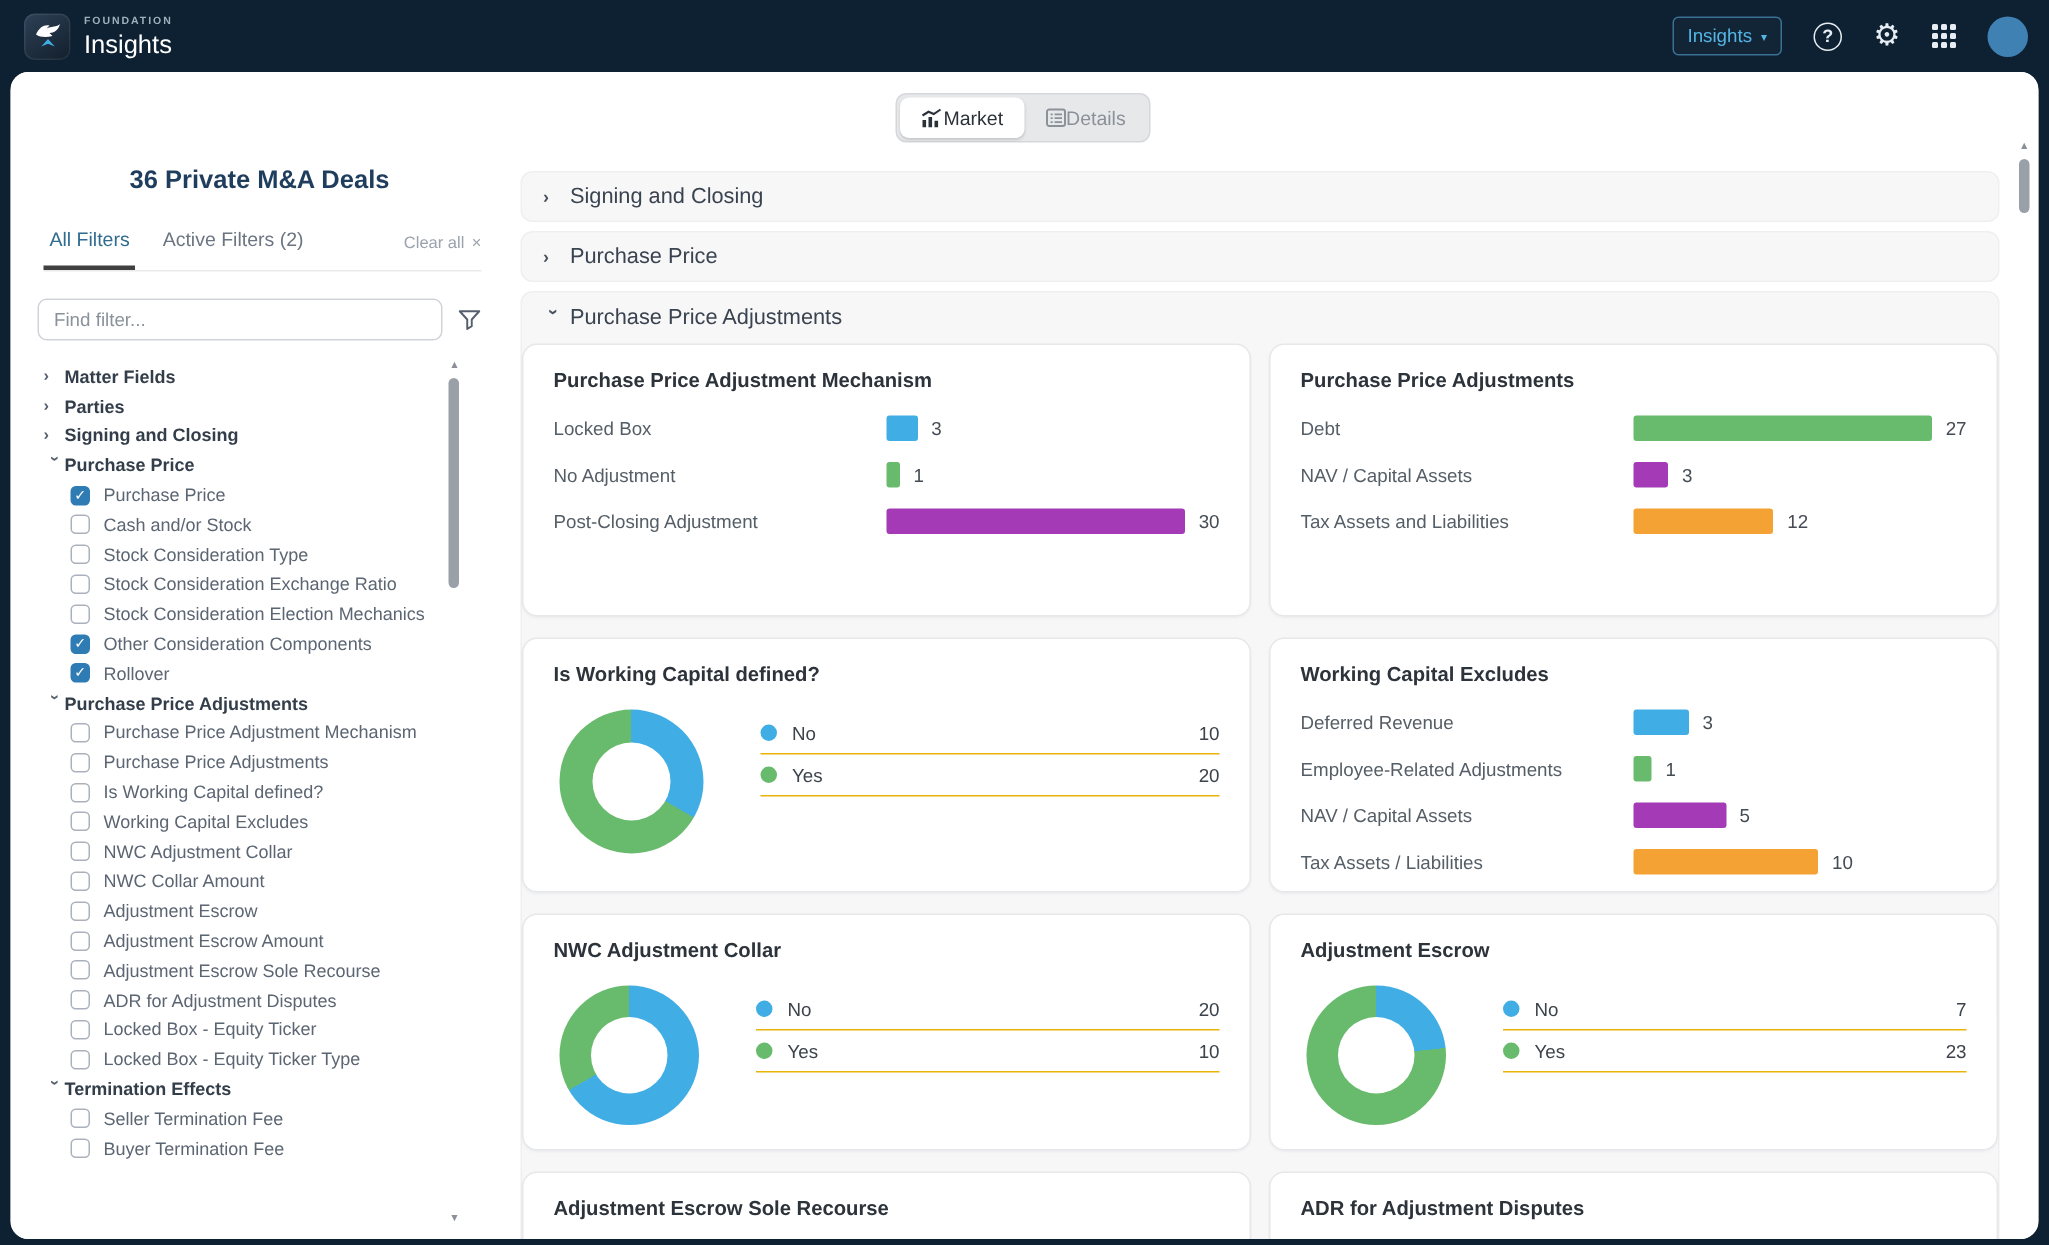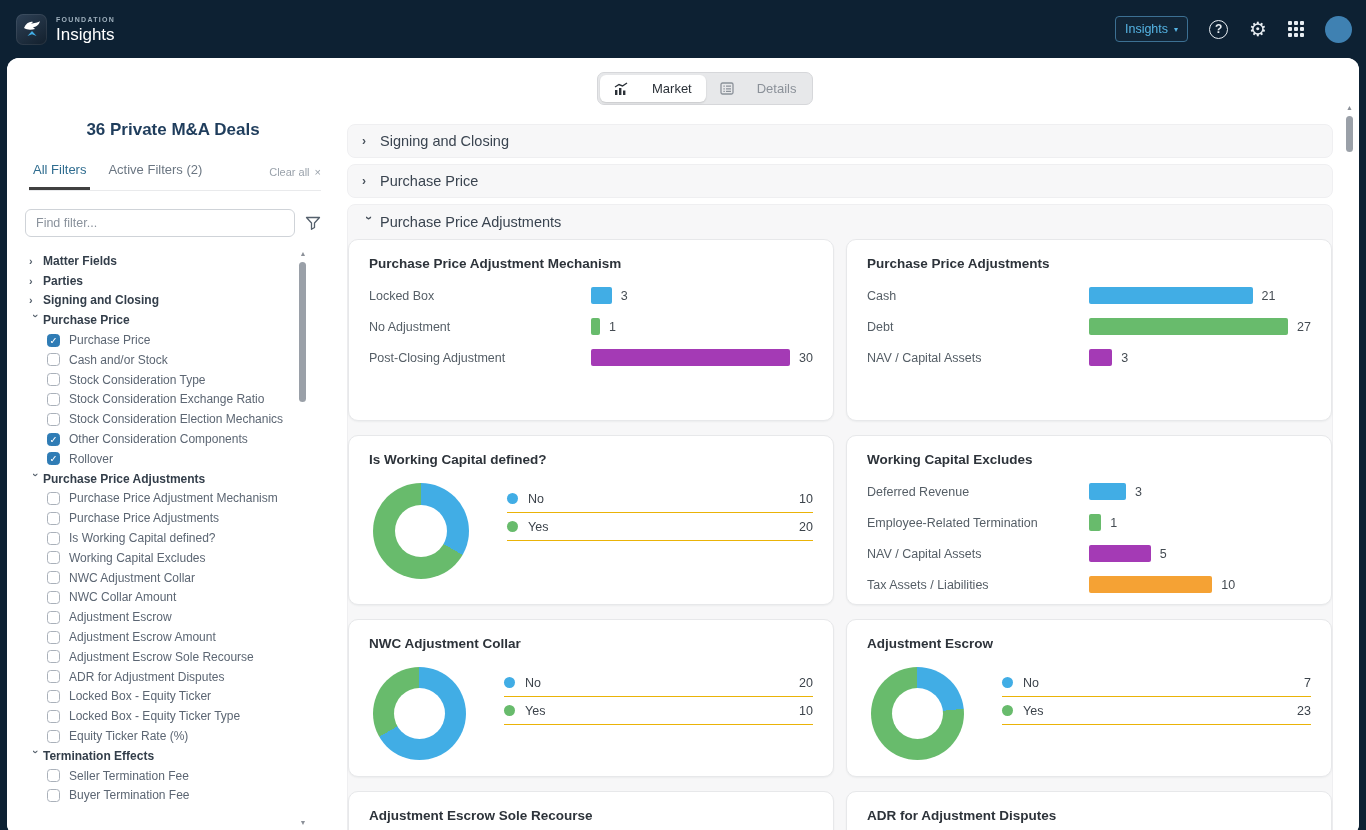--- a/index.html
+++ b/index.html
@@ -1,20 +1,20 @@
 <!DOCTYPE html>
 <html><head>
 <meta charset="utf-8">
 <style>
   * { margin:0; padding:0; box-sizing:border-box; }
   html,body { width:1366px; height:830px; overflow:hidden; }
   body { background:#0D2133; font-family:"Liberation Sans","DejaVu Sans",sans-serif; }
 
   
-  .topbar { height:58px; display:flex; align-items:center; padding:0 14px 0 16px; }
+  .topbar { height:48px; display:flex; align-items:center; padding:0 14px 0 16px; }
   .logo-badge { width:31px; height:31px; border-radius:7px;
     background:linear-gradient(145deg,#2e4156,#121f2c); display:flex; align-items:center;
     justify-content:center; box-shadow:inset 0 0 0 1px rgba(255,255,255,.08); }
   .brand-block { margin-left:9px; line-height:1; }
   .brand-small { font-size:7px; letter-spacing:1.3px; color:#9fb0bd; font-weight:bold; margin-bottom:3px; }
   .brand-main { font-size:17px; color:#ffffff; font-weight:400; }
   .topbar-right { margin-left:auto; display:flex; align-items:center; gap:21px; }
   .insights-dd { border:1px solid #3c7093; color:#55b4e4; background:rgba(255,255,255,0.02);
     font-size:12.5px; padding:5px 9px; border-radius:4px; display:flex; align-items:center; gap:6px; cursor:pointer; }
   .insights-dd .caret { font-size:8px; color:#55b4e4; }
@@ -55,21 +55,21 @@
   .cb.checked { background:#2F7CB5; border-color:#2F7CB5; color:#fff; font-size:9.5px; }
   .t-child-label { font-size:12px; color:#5C6673; }
   .sb-scroll { position:absolute; right:32px; top:192px; bottom:10px; width:8px; }
   .sb-scroll .arr { position:absolute; left:0; width:8px; font-size:7px; color:#8b9098; text-align:center; }
   .sb-scroll .thumb { position:absolute; left:0; top:12px; width:7px; height:140px; background:#9aa0a8; border-radius:4px; cursor:pointer; }
 
   
   .main { flex:1; position:relative; padding:12px 26px 0 8px; background:#fff; }
   .toggle { position:absolute; left:258px; top:14px; display:flex; background:#e7e8ea;
     border:1px solid #d6d7da; border-radius:7px; padding:2px; }
-  .tg-btn { display:flex; align-items:center; gap:23px; font-size:13px; padding:6px 14px; border-radius:6px; cursor:pointer; }
+  .tg-btn { display:flex; align-items:center; gap:0; font-size:13px; padding:6px 14px; border-radius:6px; cursor:pointer; }
   .tg-btn.active { background:#fff; color:#2b3138; box-shadow:0 1px 2px rgba(0,0,0,.14); font-weight:500; }
   .tg-btn.inactive { color:#8b9199; }
   .sections { margin-top:54px; display:flex; flex-direction:column; gap:6px; }
   .acc { height:34px; background:#f7f7f8; border:1px solid #efeff1; border-radius:8px;
     display:flex; align-items:center; padding:0 14px; cursor:pointer; }
   .acc .t-chev { font-size:12px; color:#49525c; }
   .acc-label { font-size:14.5px; color:#3A4450; margin-left:4px; }
   .section-open { background:#f7f7f8; border:1px solid #efeff1; border-radius:8px; padding-bottom:12px; }
   .section-open .acc { border:none; background:transparent; }
   .charts-grid { display:grid; grid-template-columns:1fr 1fr; gap:14px 12px; }
@@ -239,24 +239,20 @@
           <span class="t-child-label">ADR for Adjustment Disputes</span>
         </div>
         <div class="t-row t-child">
           <span class="cb"></span>
           <span class="t-child-label">Locked Box - Equity Ticker</span>
         </div>
         <div class="t-row t-child">
           <span class="cb"></span>
           <span class="t-child-label">Locked Box - Equity Ticker Type</span>
         </div>
-        <div class="t-row t-child">
-          <span class="cb"></span>
-          <span class="t-child-label">Equity Ticker Rate (%)</span>
-        </div>
         <div class="t-row">
           <span class="t-chev open">›</span>
           <span class="t-sec-label">Termination Effects</span>
         </div>
         <div class="t-row t-child">
           <span class="cb"></span>
           <span class="t-child-label">Seller Termination Fee</span>
         </div>
         <div class="t-row t-child">
           <span class="cb"></span>
@@ -330,38 +326,38 @@
                 <div class="bar-label">Post-Closing Adjustment</div>
                 <div class="bar-track">
                   <div class="bar" style="width: 93.75%; background: rgb(164, 58, 181);"></div>
                   <span class="bar-val">30</span>
                 </div>
               </div>
             </div>
             <div class="card" style="height: 182px;">
               <div class="card-title">Purchase Price Adjustments</div>
               <div class="bar-row">
-                <div class="bar-label">Cash</div>
-                <div class="bar-track">
-                  <div class="bar" style="width: 73.6842%; background: rgb(65, 173, 229);"></div>
-                  <span class="bar-val">21</span>
-                </div>
-              </div>
-              <div class="bar-row">
                 <div class="bar-label">Debt</div>
                 <div class="bar-track">
                   <div class="bar" style="width: 94.7368%; background: rgb(104, 187, 108);"></div>
                   <span class="bar-val">27</span>
                 </div>
               </div>
               <div class="bar-row">
                 <div class="bar-label">NAV / Capital Assets</div>
                 <div class="bar-track">
                   <div class="bar" style="width: 10.5263%; background: rgb(164, 58, 181);"></div>
                   <span class="bar-val">3</span>
+                </div>
+              </div>
+              <div class="bar-row">
+                <div class="bar-label">Tax Assets and Liabilities</div>
+                <div class="bar-track">
+                  <div class="bar" style="width: 42.1053%; background: rgb(245, 162, 52);"></div>
+                  <span class="bar-val">12</span>
                 </div>
               </div>
             </div>
             <div class="card" style="height: 170px;">
               <div class="card-title">Is Working Capital defined?</div>
               <div class="donut-wrap">
                 <div class="donut" style="height: 96px; width: 96px; background: conic-gradient(rgb(65, 173, 229) 0deg, rgb(65, 173, 229) 120deg, rgb(104, 187, 108) 120deg, rgb(104, 187, 108) 360deg);"></div>
                 <div class="legend">
                   <div class="lg-row">
                     <span class="lg-dot" style="background: rgb(65, 173, 229);"></span>
@@ -379,21 +375,21 @@
             <div class="card" style="height: 170px;">
               <div class="card-title">Working Capital Excludes</div>
               <div class="bar-row">
                 <div class="bar-label">Deferred Revenue</div>
                 <div class="bar-track">
                   <div class="bar" style="width: 16.6667%; background: rgb(65, 173, 229);"></div>
                   <span class="bar-val">3</span>
                 </div>
               </div>
               <div class="bar-row">
-                <div class="bar-label">Employee-Related Termination</div>
+                <div class="bar-label">Employee-Related Adjustments</div>
                 <div class="bar-track">
                   <div class="bar" style="width: 5.55556%; background: rgb(104, 187, 108);"></div>
                   <span class="bar-val">1</span>
                 </div>
               </div>
               <div class="bar-row">
                 <div class="bar-label">NAV / Capital Assets</div>
                 <div class="bar-track">
                   <div class="bar" style="width: 27.7778%; background: rgb(164, 58, 181);"></div>
                   <span class="bar-val">5</span>

